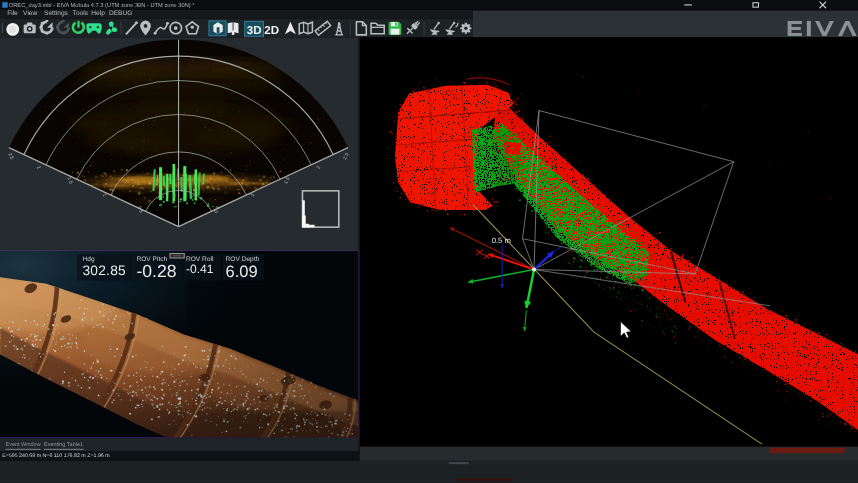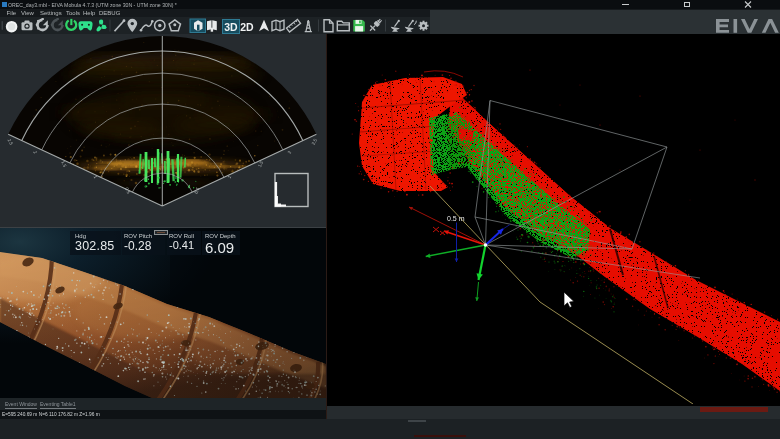--- a/index.html
+++ b/index.html
@@ -1708,21 +1708,21 @@
           <circle cx="171.6" cy="373.1" r="0.5" fill="#e8f0ea" opacity="0.49"></circle>
           <path d="M 0 252 L 42 258 L 84 272 L 125 286 L 167 304 L 209 317 L 251 334 L 293 352 L 326 364 L 326 398 L 152 398 L 125 386 L 84 365 L 42 344 L 0 322 Z" fill="url(#dkr)"></path>
         </g>
       </svg>
   <div class="abs" style="left:70px;top:3px;width:51px;height:24px;background:rgba(9,18,26,0.8);color:#e8ebec">
      <div style="font-size:6px;color:#ccd1d3;margin:1.5px 0 0 5px">Hdg</div>
      <div style="font-size:12.5px;margin:0.5px 0 0 5px;letter-spacing:0.2px">302.85</div>
   </div>
   <div class="abs" style="left:122px;top:3px;width:43px;height:24px;background:rgba(9,18,26,0.8);color:#e8ebec">
      <div style="font-size:6px;color:#ccd1d3;margin:1.5px 0 0 2px">ROV Pitch</div>
-     <div style="font-size:12px;margin:0.5px 0 0 2px">-0.28</div>
+     <div style="font-size:16px;margin:0.5px 0 0 2px">-0.28</div>
   </div>
   <div class="abs" style="left:166.5px;top:3px;width:34.5px;height:24px;background:rgba(9,18,26,0.8);color:#e8ebec">
      <div style="font-size:6px;color:#ccd1d3;margin:1.5px 0 0 2.5px">ROV Roll</div>
      <div style="font-size:11px;margin:0.5px 0 0 2.5px">-0.41</div>
   </div>
   <div class="abs" style="left:202px;top:3px;width:38px;height:24px;background:rgba(9,18,26,0.8);color:#e8ebec">
      <div style="font-size:6px;color:#ccd1d3;margin:1.5px 0 0 3px">ROV Depth</div>
      <div style="font-size:15px;margin:0.5px 0 0 3px">6.09</div>
   </div>
   <div class="abs" style="left:154px;top:1.5px;width:14px;height:5px;border:1px solid #8a8f92;background:#23282c">

